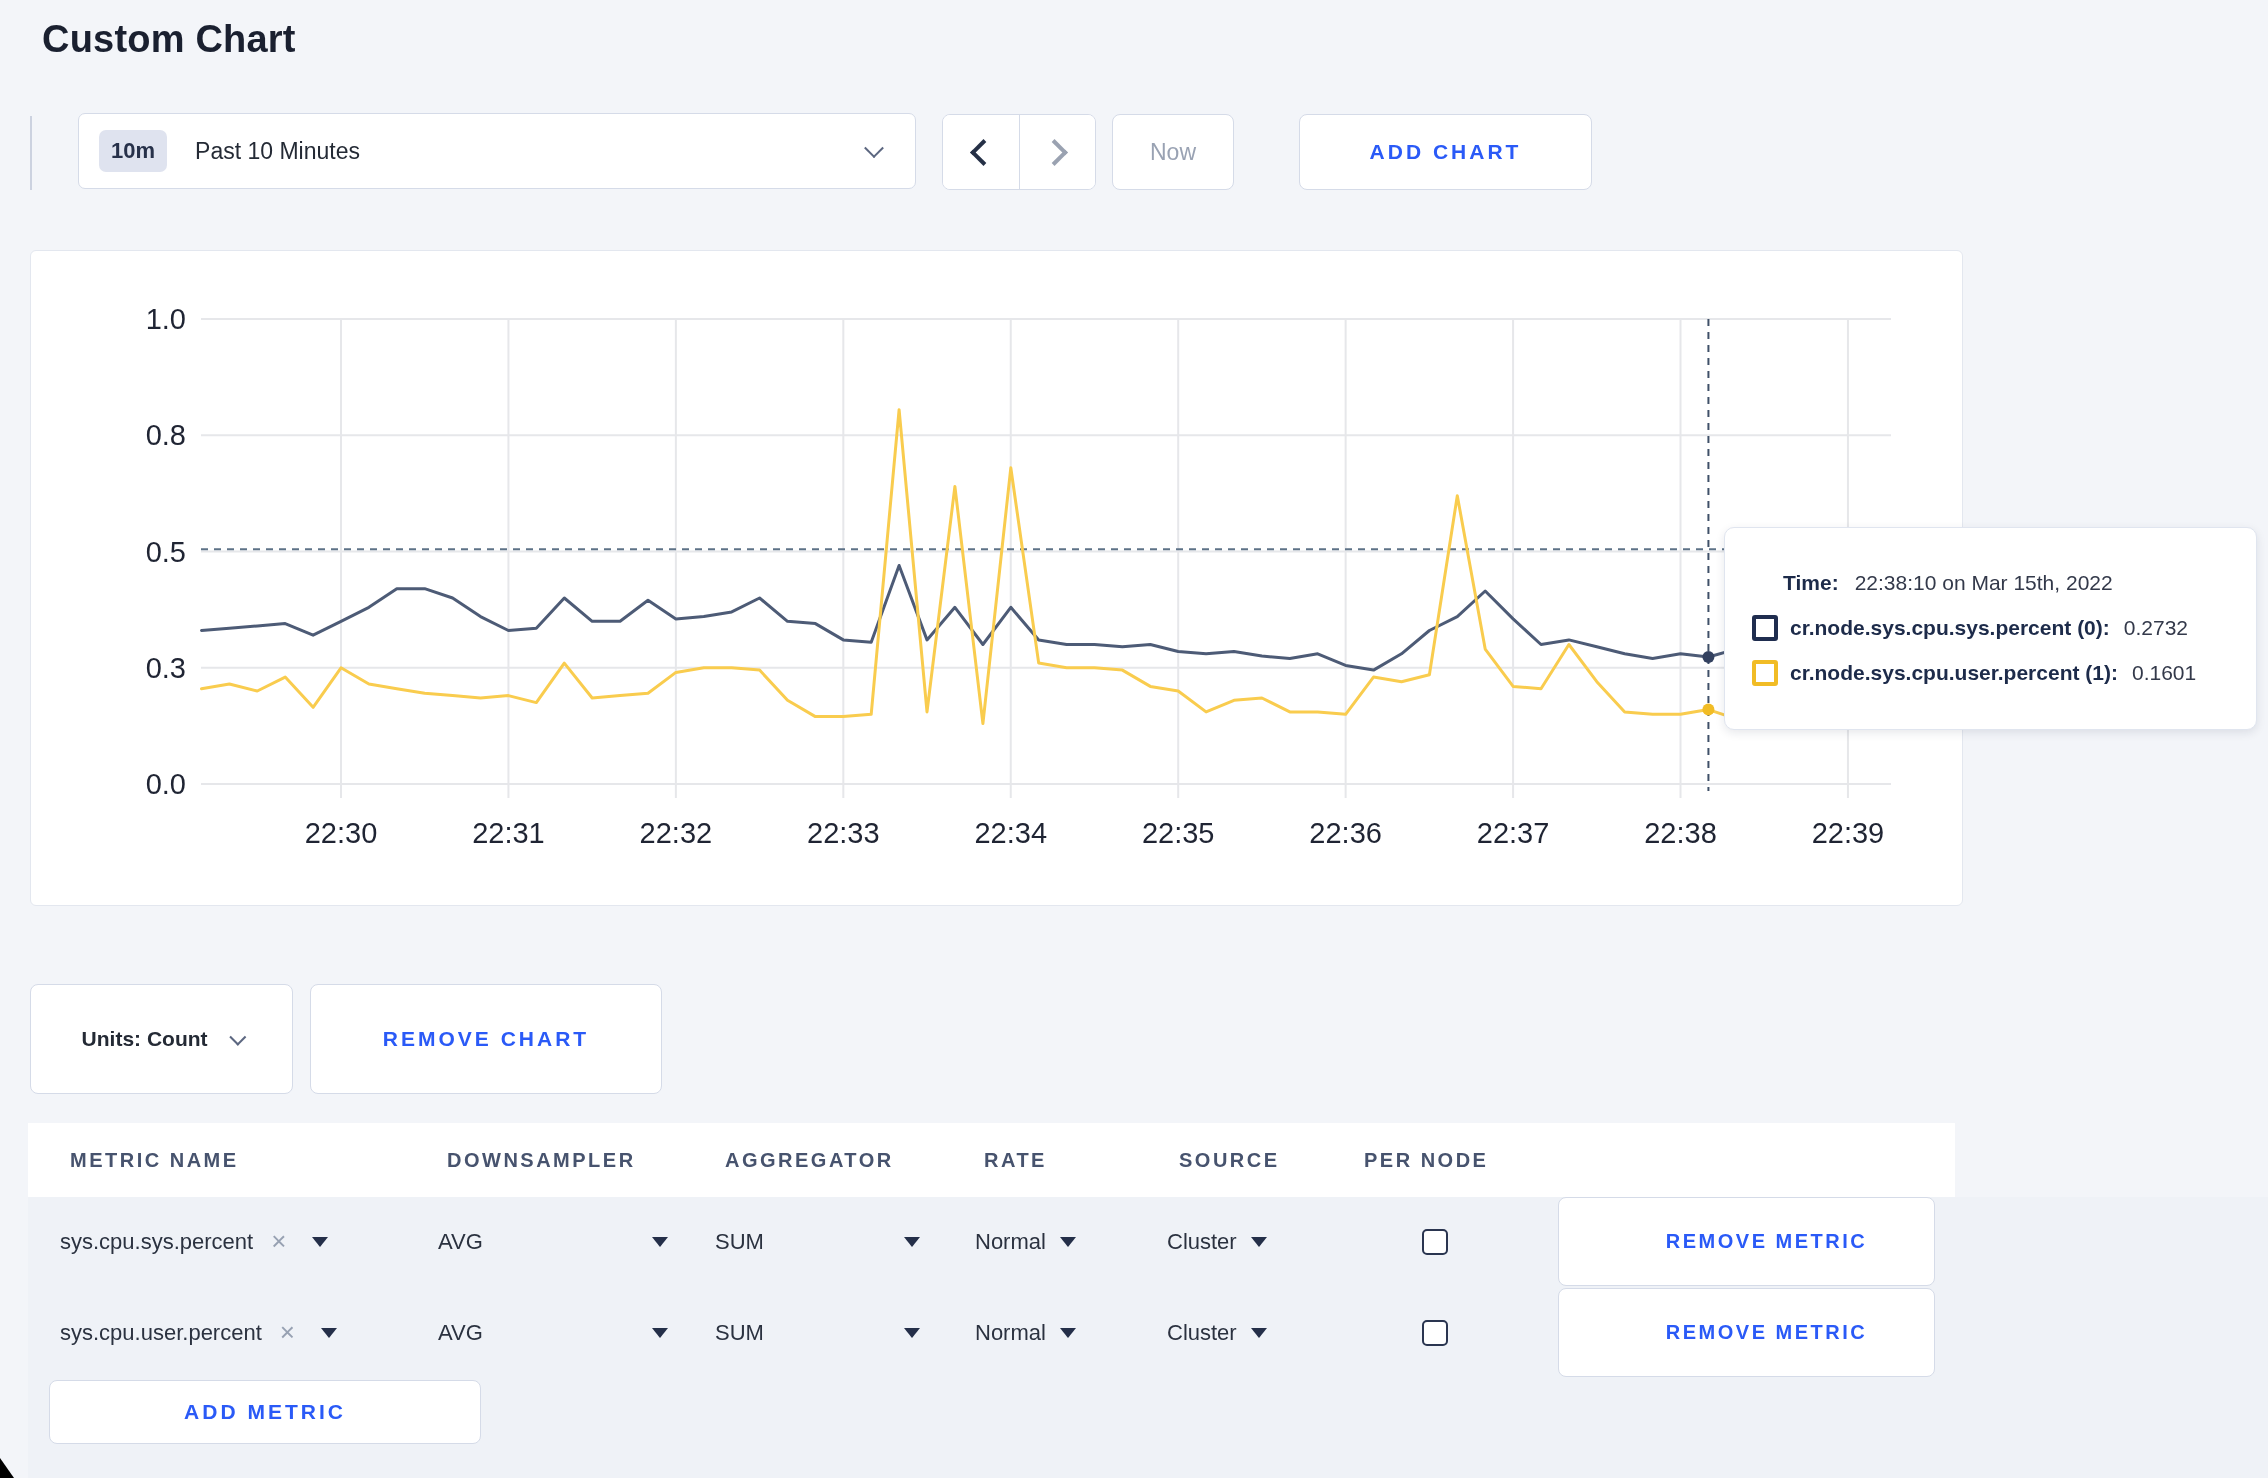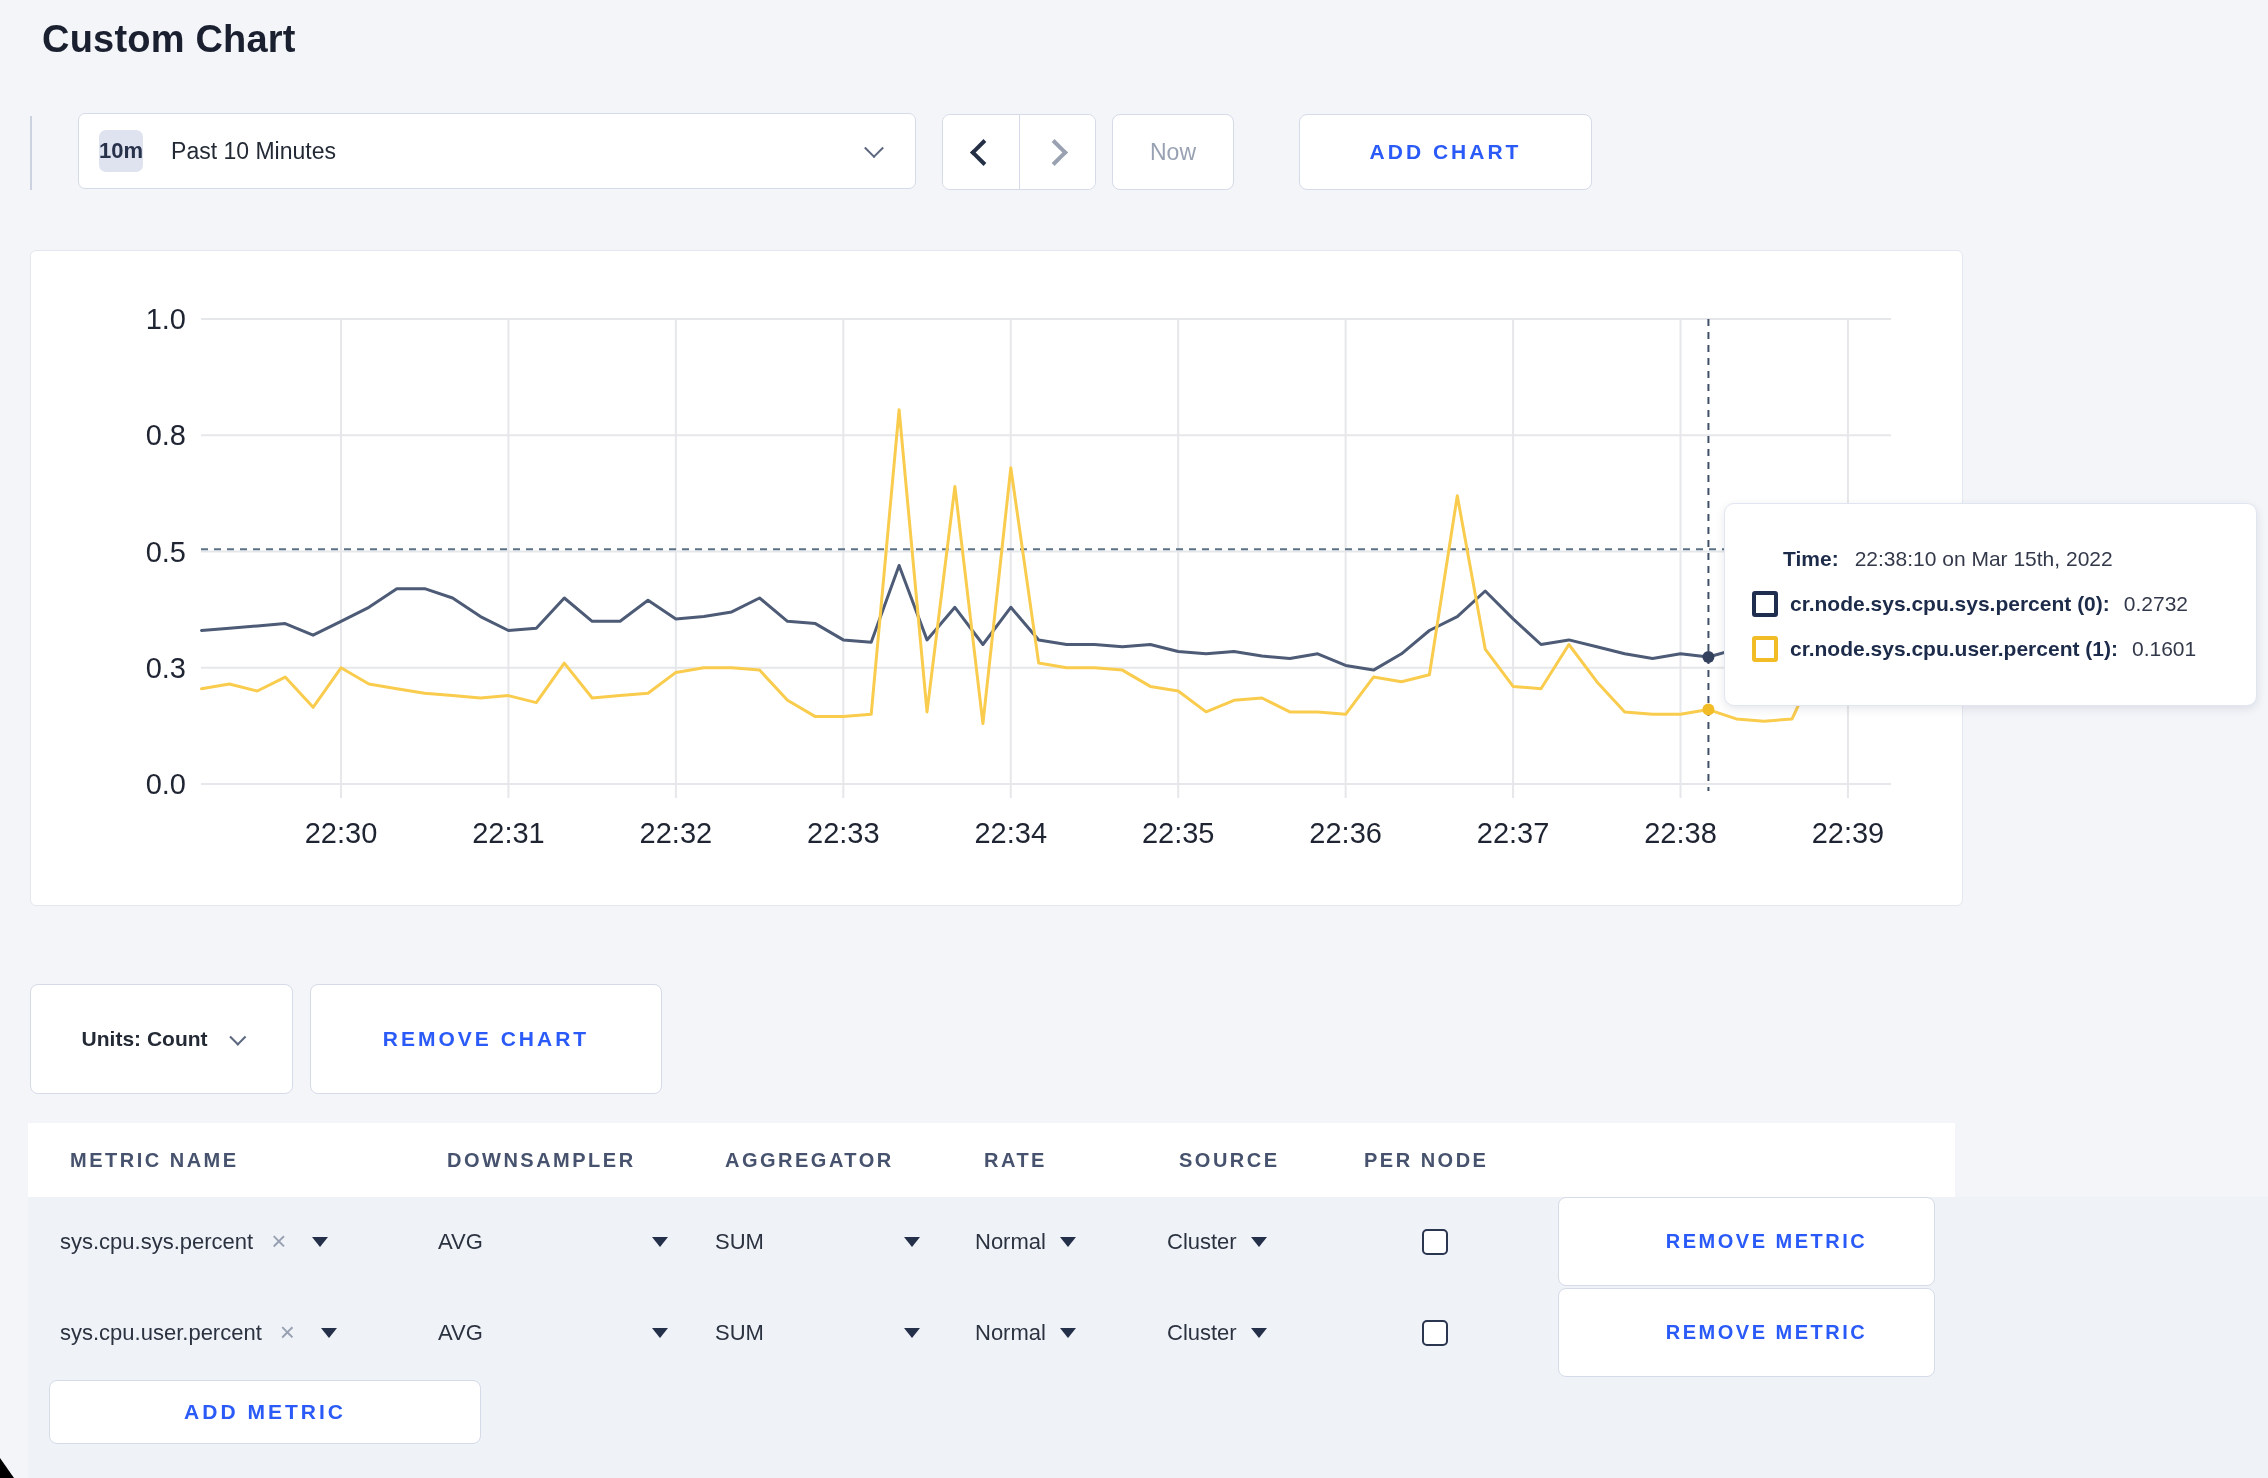--- a/index.html
+++ b/index.html
@@ -5,39 +5,39 @@
   html,body{margin:0;padding:0;}
   body{background:#f3f5f9;font-family:"Liberation Sans",sans-serif;}
   .page{position:relative;width:2268px;height:1478px;background:#f3f5f9;overflow:hidden;color:#242a35;}
 
   
   .page-title{position:absolute;left:34px;top:10px;font-size:38px;font-weight:600;color:#1a2030;margin:8px;letter-spacing:.2px;}
 
   
   .toolbar-rule{position:absolute;left:30px;top:116px;width:2px;height:74px;background:#ccd2e0;}
   .time-select{position:absolute;left:78px;top:113px;width:838px;height:76px;background:#fff;border:1px solid #d5dbe8;border-radius:7px;display:flex;align-items:center;cursor:pointer;box-sizing:border-box;}
-  .time-badge{margin-left:20px;background:#dfe3ef;color:#27314a;font-weight:700;font-size:22px;padding:8px 0;border-radius:7px;}
+  .time-badge{margin-left:20px;background:#dfe3ef;color:#27314a;font-weight:700;font-size:22px;padding:8px 12px;border-radius:7px;}
   .time-label{margin-left:28px;font-size:23px;color:#242a35;}
   .chev-down{position:absolute;right:34px;top:50%;width:12px;height:12px;border-right:2px solid #5c6780;border-bottom:2px solid #5c6780;transform:translateY(-70%) rotate(45deg);}
   .nav-group{position:absolute;left:942px;top:114px;width:154px;height:76px;display:flex;background:#fff;border:1px solid #d5dbe8;border-radius:8px;box-sizing:border-box;overflow:hidden;}
   .nav-btn{flex:1;background:#fff;border:none;display:flex;align-items:center;justify-content:center;cursor:pointer;padding:0;}
   .nav-btn + .nav-btn{border-left:1px solid #d5dbe8;}
   .chev-left{width:15px;height:15px;border-left:4px solid #253046;border-bottom:4px solid #253046;transform:rotate(45deg);margin-left:6px;}
   .chev-right{width:15px;height:15px;border-right:4px solid #9aa2b1;border-bottom:4px solid #9aa2b1;transform:rotate(-45deg);margin-right:6px;}
   .btn{position:absolute;background:#fff;border:1px solid #d5dbe8;border-radius:8px;cursor:pointer;font-family:"Liberation Sans",sans-serif;box-sizing:border-box;}
   .btn-now{left:1112px;top:114px;width:122px;height:76px;font-size:23px;color:#99a2b3;}
   .btn-add-chart{left:1299px;top:114px;width:293px;height:76px;font-size:21px;font-weight:700;letter-spacing:3px;color:#2a5af7;}
 
   
   .chart-card{position:absolute;left:30px;top:250px;width:1933px;height:656px;background:#fff;border:1px solid #e3e7ef;border-radius:6px;box-sizing:border-box;}
   .chart-card svg{position:absolute;left:0;top:0;}
   .tick-label{font-family:"Liberation Sans",sans-serif;font-size:29px;fill:#1f2433;}
 
   
-  .chart-tooltip{position:absolute;left:1724px;top:503px;width:533px;height:203px;background:#fff;border:1px solid #e0e5ef;border-radius:10px;box-shadow:0 3px 10px rgba(20,30,60,.10);z-index:5;display:flex;flex-direction:column;justify-content:space-evenly;padding:24px 0;box-sizing:border-box;}
+  .chart-tooltip{position:absolute;left:1724px;top:527px;width:533px;height:203px;background:#fff;border:1px solid #e0e5ef;border-radius:10px;box-shadow:0 3px 10px rgba(20,30,60,.10);z-index:5;display:flex;flex-direction:column;justify-content:space-evenly;padding:24px 0;box-sizing:border-box;}
   .tt-row{display:flex;align-items:center;font-size:21px;color:#33394a;}
   .tt-time-row{padding-left:58px;}
   .tt-series-row{padding-left:27px;}
   .tt-label{font-weight:700;color:#1d2b4a;margin-right:16px;}
   .tt-name{font-weight:700;color:#1d2b4a;margin-right:14px;}
   .swatch{width:18px;height:18px;border:4px solid #000;border-radius:3px;background:#fff;margin-right:12px;flex:0 0 auto;}
 
   
   .btn-units{left:30px;top:984px;width:263px;height:110px;font-size:21px;font-weight:700;color:#242a35;}
   .btn-units .chev-down{position:static;display:inline-block;margin-left:16px;transform:rotate(45deg) translateY(-4px);width:10px;height:10px;}

